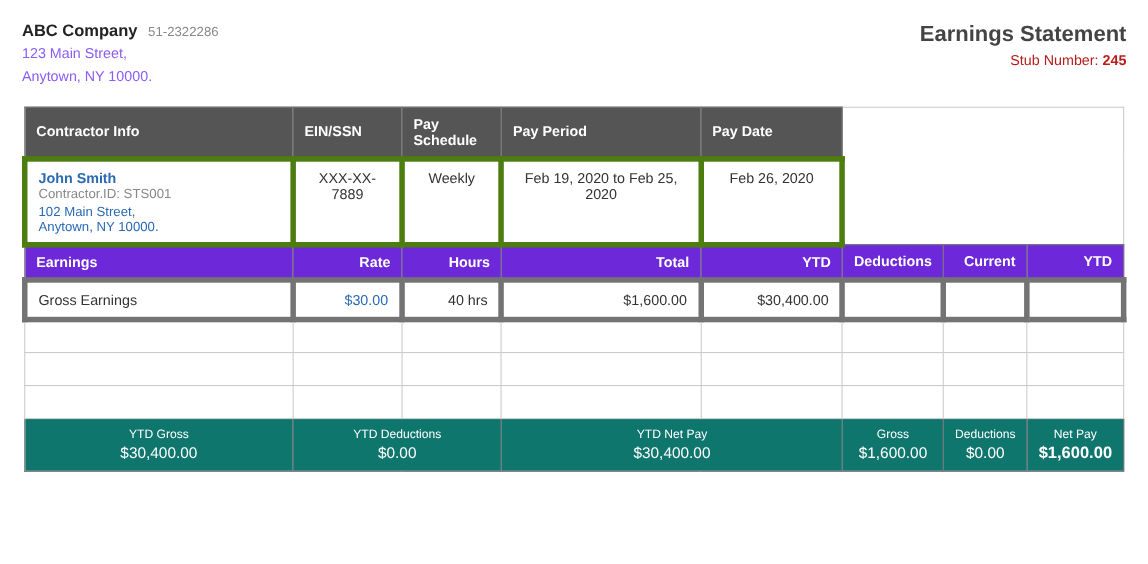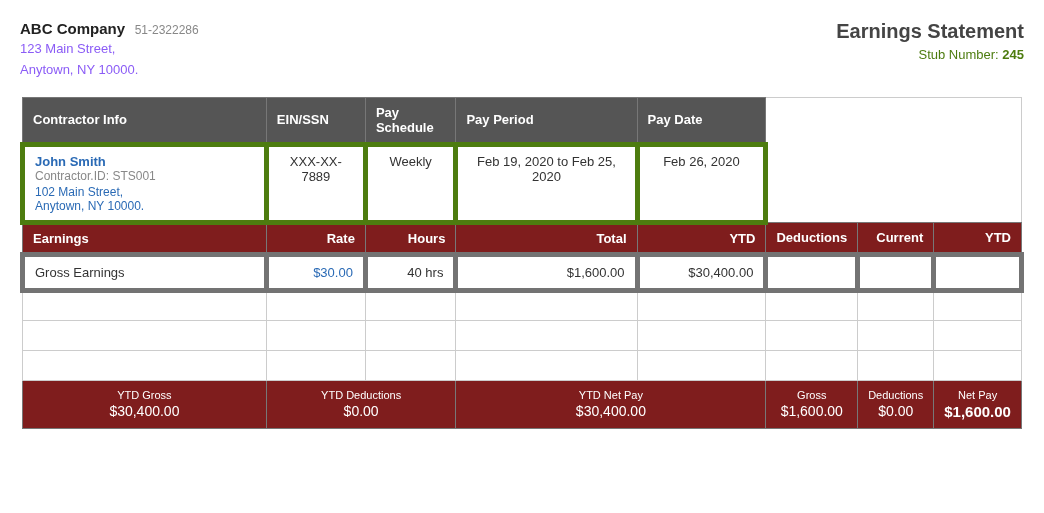--- a/index.html
+++ b/index.html
@@ -37,21 +37,21 @@
     .earnings-statement {
       text-align: right;
     }
     .earnings-statement .title {
       font-size: 20px;
       font-weight: bold;
       color: #444;
     }
     .earnings-statement .stub {
       font-size: 13px;
-      color: #4d7c0f;
+      color: #b91c1c;
       margin-top: 4px;
     }
     .earnings-statement .stub strong {
       font-weight: bold;
     }
 
     
     .main-table {
       width: 100%;
       border-collapse: collapse;
@@ -81,37 +81,37 @@
       color: #888;
       font-size: 12px;
     }
     .contractor-address {
       color: #2a6ab5;
       font-size: 12px;
       margin-top: 2px;
     }
     
     .sub-header th {
-      background-color: #7f1d1d;
+      background-color: #6d28d9;
       color: #fff;
       font-size: 13px;
       font-weight: bold;
       padding: 6px 10px;
       border: 1px solid #777;
     }
     .earnings-row td {
       padding: 8px 10px;
       border: 5px solid #737373;
     }
     .text-right { text-align: right; }
     .text-center { text-align: center; }
 
     
     .summary-row td {
-      background-color: #7f1d1d;
+      background-color: #0f766e;
       color: #fff;
       font-size: 12px;
       padding: 8px 10px;
       border: 1px solid #777;
       text-align: center;
       vertical-align: top;
     }
     .summary-row td .label {
       font-size: 11px;
       font-weight: normal;

